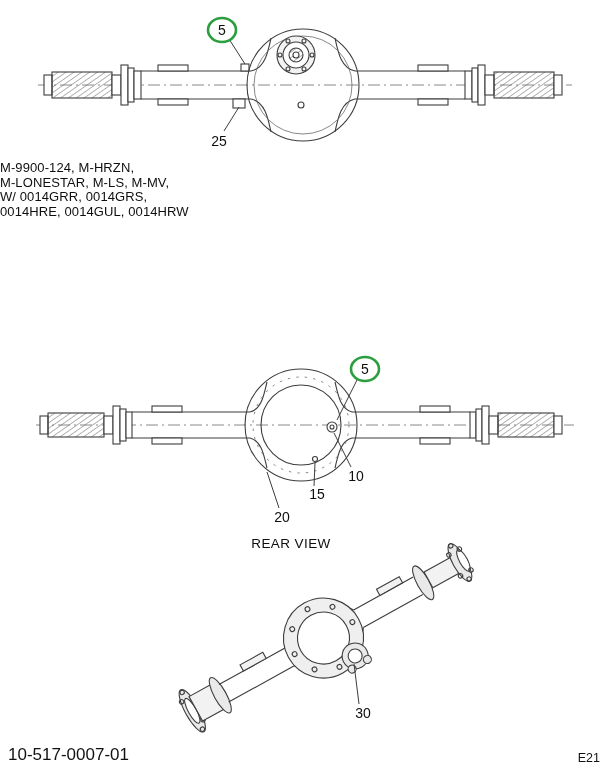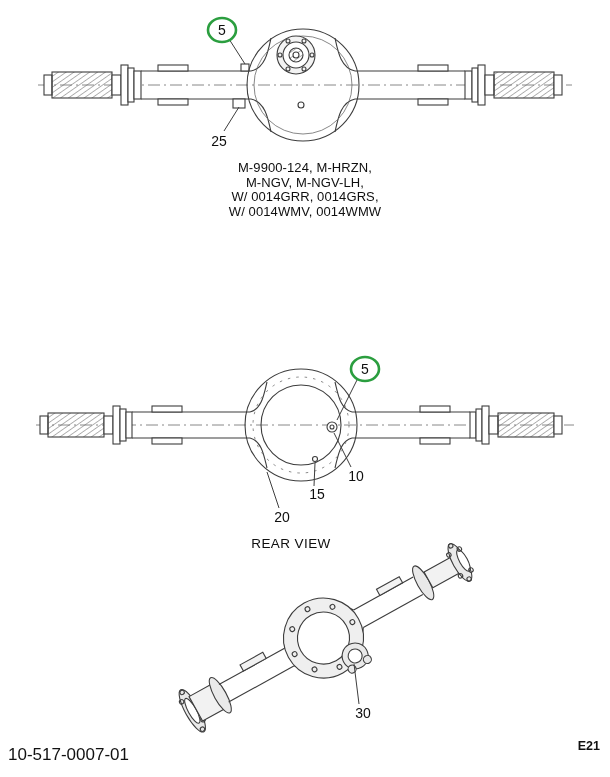--- a/index.html
+++ b/index.html
@@ -12,41 +12,41 @@
     overflow: hidden;
   }
   .canvas { position: absolute; inset: 0; width: 610px; height: 777px; background: #fff; }
   svg.diagram { position: absolute; left: 0; display: block; }
   #front-svg { top: 8px; }
   #rear-svg  { top: 352px; }
   #iso-svg   { top: 540px; }
 
   .applicability {
     position: absolute; top: 161px; left: 0; width: 610px;
-    text-align: center;
+    text-align: left;
     font-size: 13px; line-height: 14.6px;
     color: #0f0f0f;
     letter-spacing: 0.1px;
   }
 
   .drawing { stroke: #3d3d3d; stroke-width: 1.1; fill: none; }
   .thin    { stroke-width: 0.8; stroke: #6a6a6a; }
   .leader  { stroke: #3d3d3d; stroke-width: 1; fill: none; }
   text.callout {
     font-family: "Liberation Sans", sans-serif;
     font-size: 14px; fill: #0f0f0f; stroke: none;
   }
   text.caption {
     font-family: "Liberation Sans", sans-serif;
     font-size: 13.5px; letter-spacing: 0.4px; fill: #0f0f0f; stroke: none;
   }
   .hl { stroke: #2b9e3f; stroke-width: 2.6; fill: none; }
 
   .footer-left  { position: absolute; left: 8px;  bottom: 12px; font-size: 17px; }
-  .footer-right { position: absolute; right: 10px; bottom: 24px; font-size: 12.5px; font-weight: bold; }
+  .footer-right { position: absolute; right: 10px; bottom: 12px; font-size: 12.5px; }
 </style>
 </head>
 <body>
 
 <div class="canvas">
 
   <svg id="front-svg" class="diagram" width="610" height="152" viewBox="0 0 610 152">
     <defs>
       <pattern id="hatchF" width="4.5" height="4.5" patternUnits="userSpaceOnUse" patternTransform="rotate(55)">
         <line x1="0" y1="0" x2="0" y2="4.5" stroke="#666" stroke-width="1"></line>
@@ -119,23 +119,23 @@
     </g>
 
     <g>
       <line class="leader" x1="224" y1="123" x2="239" y2="99"></line>
       <text class="callout" x="219" y="138" text-anchor="middle">25</text>
     </g>
   </svg>
 
   <div class="applicability">
     <div>M-9900-124, M-HRZN,</div>
-    <div>M-NGV, M-NGV-LH,</div>
+    <div>M-LONESTAR, M-LS, M-MV,</div>
     <div>W/ 0014GRR, 0014GRS,</div>
-    <div>W/ 0014WMV, 0014WMW</div>
+    <div>0014HRE, 0014GUL, 0014HRW</div>
   </div>
 
   <svg id="rear-svg" class="diagram" width="610" height="215" viewBox="0 0 610 215">
     <defs>
       <pattern id="hatchR" width="4.5" height="4.5" patternUnits="userSpaceOnUse" patternTransform="rotate(55)">
         <line x1="0" y1="0" x2="0" y2="4.5" stroke="#666" stroke-width="1"></line>
       </pattern>
     </defs>
 
     <g class="drawing">

